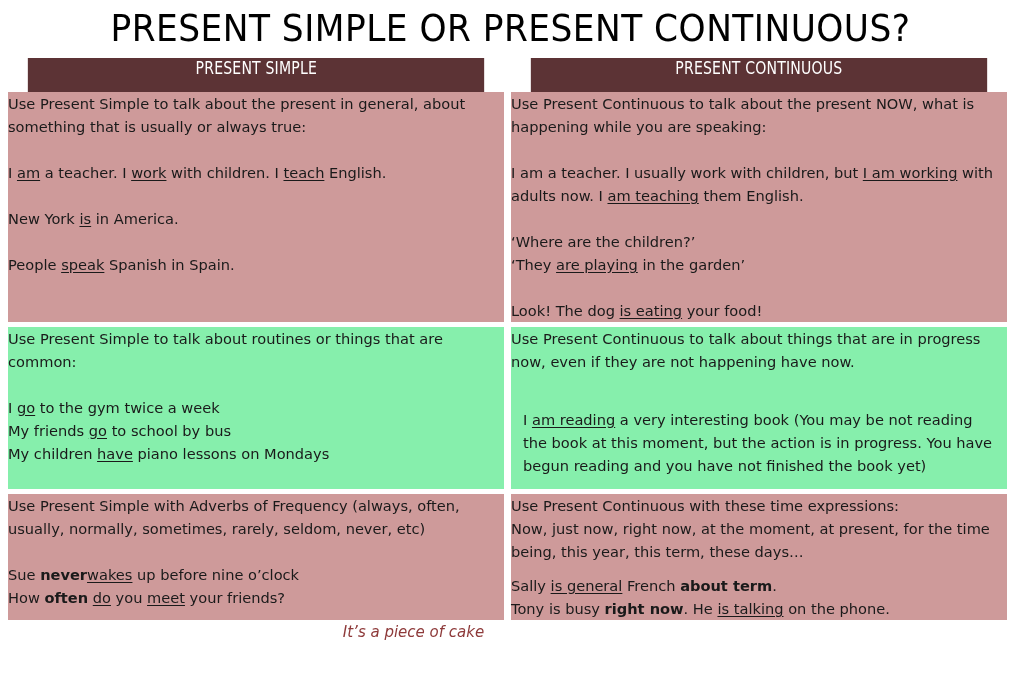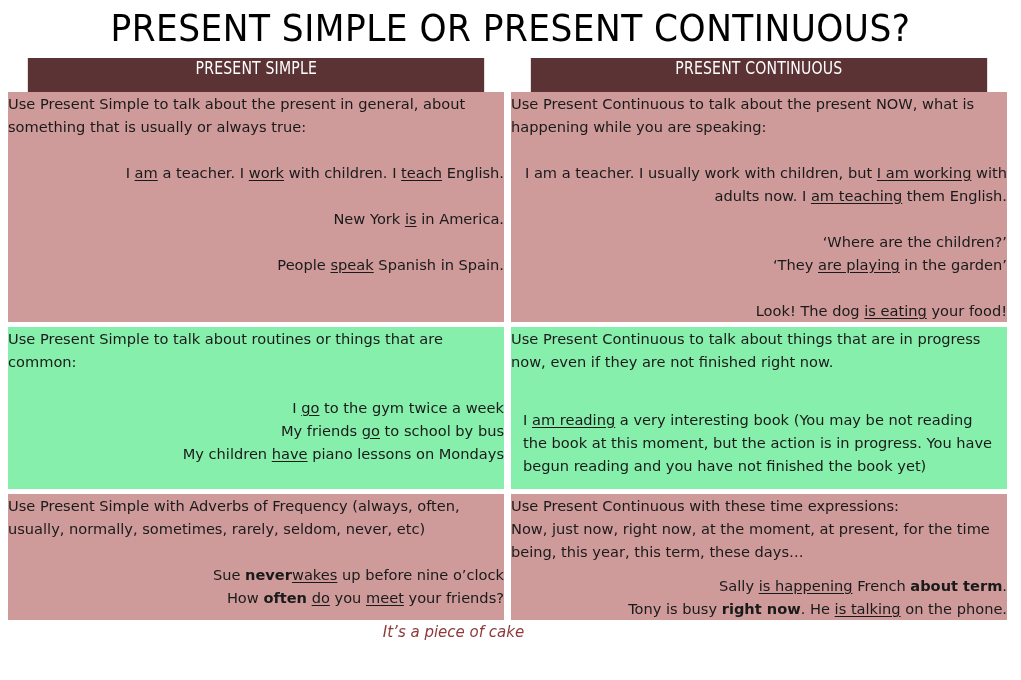--- a/index.html
+++ b/index.html
@@ -79,40 +79,39 @@
     color: #1a1a1a;
     font-family: "DejaVu Sans", sans-serif;
   }
   .row-dark .body-cell  { background: #CE9A9A; }
   .row-light .body-cell { background: #86efac; }
 
   .spacer-row td { height: 5px; background: #ffffff; }
 
   
   .p-intro  { text-align: left;   margin: 0 16px 0 0; }
-  .p-ex     { text-align: right; margin: 0; }
+  .p-ex     { text-align: left; margin: 0; }
   .p-exleft { text-align: left;   margin: 12px; }
   .vgap     { height: 23px; }
   .vgap-sm  { height: 11px; }
 
   b.bold { font-weight: 700; }
   u.ul   { text-decoration: underline; text-underline-offset: 2px; }
 
   
   .footer-note {
     position: absolute;
     left: 0;
     top: 623px;
     width: 827px;
     text-align: center;
     font-style: italic;
     font-size: 15px;
     color: #8E3A3A;
     font-family: "DejaVu Sans", sans-serif;
-    padding-left: 40px;
   }
 </style>
 </head>
 <body>
 
 <div class="page">
 
   <div class="page-title">PRESENT SIMPLE OR PRESENT CONTINUOUS?</div>
 
   <table class="grammar-table">
@@ -163,21 +162,21 @@
         <tr class="row-light">
           <td class="body-cell">
             <p class="p-intro">Use Present Simple to talk about routines or things that are common:</p>
             <div class="vgap"></div>
             <p class="p-ex">I <u class="ul">go</u> to the gym twice a week</p>
             <p class="p-ex">My friends <u class="ul">go</u> to school by bus</p>
             <p class="p-ex">My children <u class="ul">have</u> piano lessons on Mondays</p>
           </td>
           <td class="gapcell"></td>
           <td class="body-cell">
-            <p class="p-intro">Use Present Continuous to talk about things that are in progress now, even if they are not finished right now.</p>
+            <p class="p-intro">Use Present Continuous to talk about things that are in progress now, even if they are not happening have now.</p>
             <div class="vgap"></div>
             <p class="p-exleft">I <u class="ul">am reading</u> a very interesting book (You may be not reading the book at this moment, but the action is in progress. You have begun reading and you have not finished the book yet)</p>
           </td>
         </tr>
         <tr class="spacer-row">
           <td></td>
           <td></td>
           <td></td>
         </tr>
         <tr class="row-dark">
@@ -185,21 +184,21 @@
             <p class="p-intro">Use Present Simple with  Adverbs of Frequency (always, often, usually, normally, sometimes, rarely, seldom, never, etc)</p>
             <div class="vgap"></div>
             <p class="p-ex">Sue <b class="bold">never</b><u class="ul">wakes</u> up before nine o’clock</p>
             <p class="p-ex">How <b class="bold">often</b> <u class="ul">do</u> you <u class="ul">meet</u> your friends?</p>
           </td>
           <td class="gapcell"></td>
           <td class="body-cell">
             <p class="p-intro">Use Present Continuous with  these time expressions:</p>
             <p class="p-intro">Now, just now, right now, at the moment, at present, for the time being, this year, this term, these days…</p>
             <div class="vgap-sm"></div>
-            <p class="p-ex">Sally <u class="ul">is happening</u> French <b class="bold">about term</b>.</p>
+            <p class="p-ex">Sally <u class="ul">is general</u> French <b class="bold">about term</b>.</p>
             <p class="p-ex">Tony is busy <b class="bold">right now</b>. He <u class="ul">is talking</u> on the phone.</p>
           </td>
         </tr>
       </tbody>
   </table>
 
   <div class="footer-note">It’s a piece of cake</div>
 
 </div>
 

